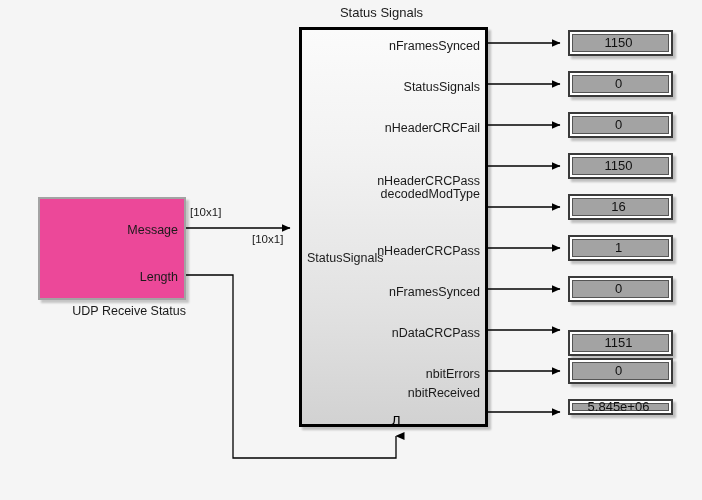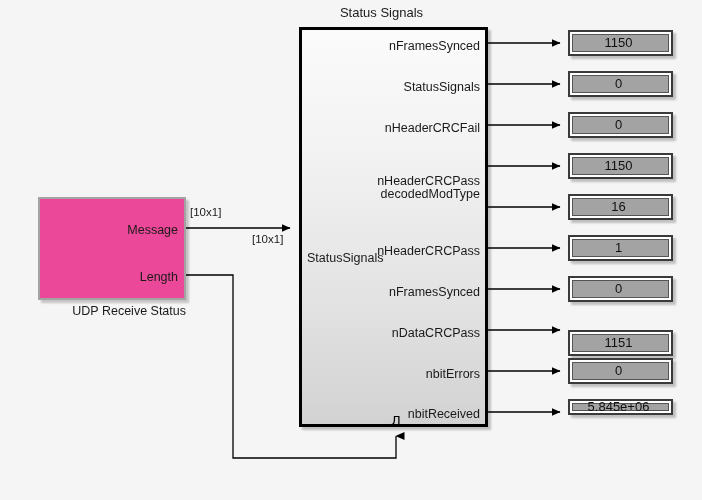--- a/index.html
+++ b/index.html
@@ -219,21 +219,21 @@
 
     <span class="port-out-label" style="top:16px;">nFramesSynced</span>
     <span class="port-out-label" style="top:57px;">StatusSignals</span>
     <span class="port-out-label" style="top:98px;">nHeaderCRCFail</span>
     <span class="port-out-label" style="top:139px;margin-top:12px;">nHeaderCRCPass</span>
     <span class="port-out-label" style="top:164px;margin-left:44px;">decodedModType</span>
     <span class="port-out-label" style="top:221px;">nHeaderCRCPass</span>
     <span class="port-out-label" style="top:262px;">nFramesSynced</span>
     <span class="port-out-label" style="top:303px;">nDataCRCPass</span>
     <span class="port-out-label" style="top:344px;">nbitErrors</span>
-    <span class="port-out-label" style="top:384px;text-align:right;">nbitReceived</span>
+    <span class="port-out-label" style="top:363px;text-align:right;">nbitReceived</span>
   </div>
 
   <span class="trigger-glyph" style="left:396px; top:427px;">Л</span>
 
   <div class="udp-block">
     <span class="udp-port" style="top:31px;">Message</span>
     <span class="udp-port" style="top:78px;">Length</span>
   </div>
   <div class="udp-caption">UDP Receive Status</div>
 

